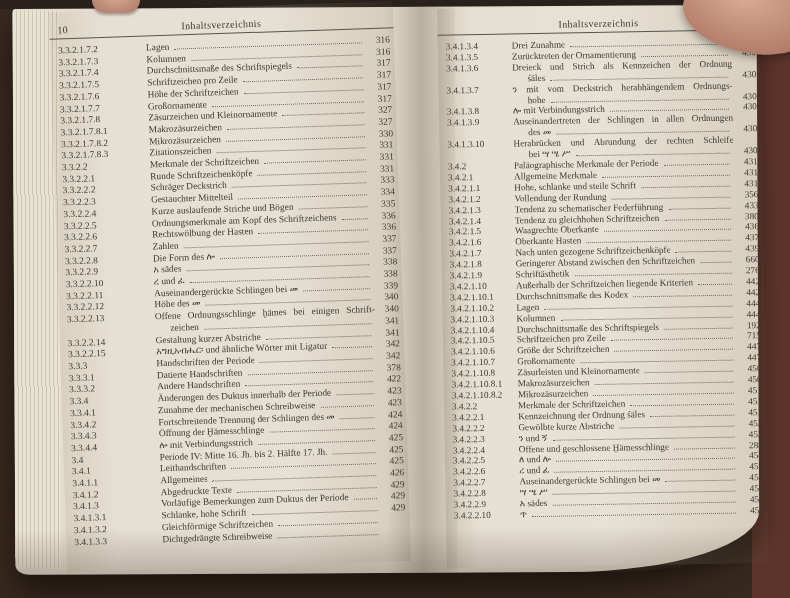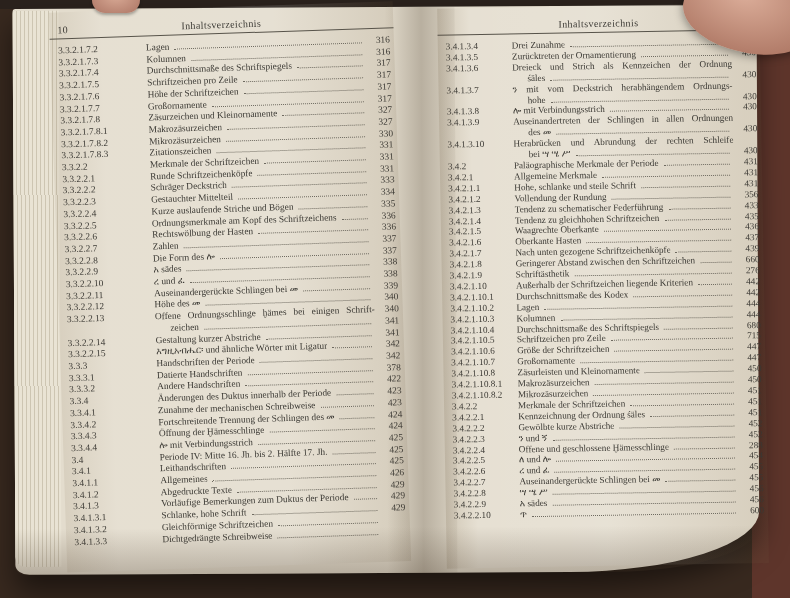--- a/index.html
+++ b/index.html
@@ -421,21 +421,21 @@
           <div class="row">
             <span class="n">3.4.2.1.3</span>
             <span class="t">Tendenz zu schematischer Federführung</span>
             <span class="dots"></span>
             <span class="p">433</span>
           </div>
           <div class="row">
             <span class="n">3.4.2.1.4</span>
             <span class="t">Tendenz zu gleichhohen Schriftzeichen</span>
             <span class="dots"></span>
-            <span class="p">435</span>
+            <span class="p">380</span>
           </div>
           <div class="row">
             <span class="n">3.4.2.1.5</span>
             <span class="t">Waagrechte Oberkante</span>
             <span class="dots"></span>
             <span class="p">436</span>
           </div>
           <div class="row">
             <span class="n">3.4.2.1.6</span>
             <span class="t">Oberkante Hasten</span>
@@ -481,21 +481,21 @@
           <div class="row">
             <span class="n">3.4.2.1.10.3</span>
             <span class="t">Kolumnen</span>
             <span class="dots"></span>
             <span class="p">444</span>
           </div>
           <div class="row">
             <span class="n">3.4.2.1.10.4</span>
             <span class="t">Durchschnittsmaße des Schriftspiegels</span>
             <span class="dots"></span>
-            <span class="p">680</span>
+            <span class="p">192</span>
           </div>
           <div class="row">
             <span class="n">3.4.2.1.10.5</span>
             <span class="t">Schriftzeichen pro Zeile</span>
             <span class="dots"></span>
             <span class="p">715</span>
           </div>
           <div class="row">
             <span class="n">3.4.2.1.10.6</span>
             <span class="t">Größe der Schriftzeichen</span>
@@ -583,21 +583,21 @@
           <div class="row">
             <span class="n">3.4.2.2.9</span>
             <span class="t">አ sädes</span>
             <span class="dots"></span>
             <span class="p">456</span>
           </div>
           <div class="row">
             <span class="n">3.4.2.2.10</span>
             <span class="t">ጥ</span>
             <span class="dots"></span>
-            <span class="p">600</span>
+            <span class="p">457</span>
           </div>
         </div>
     </div>
 
     <div class="gutter"></div>
     <div class="bottom-shade"></div>
   </div>
 
   <div class="finger-tl"></div>
   <div class="thumb-tr"></div>

